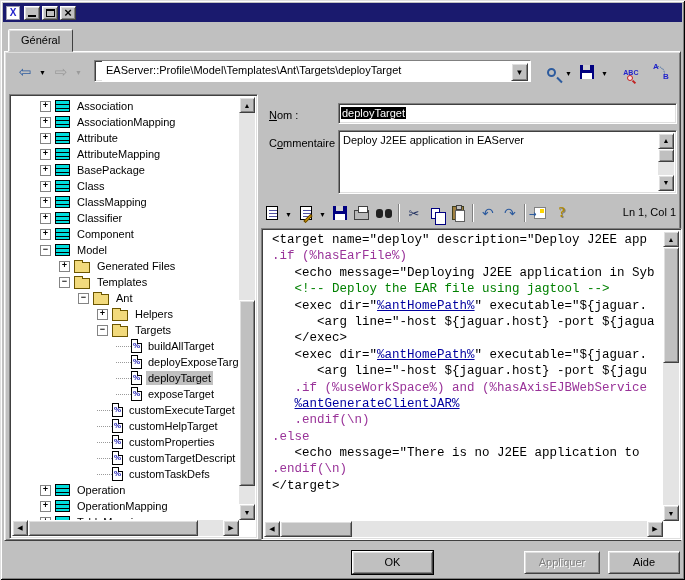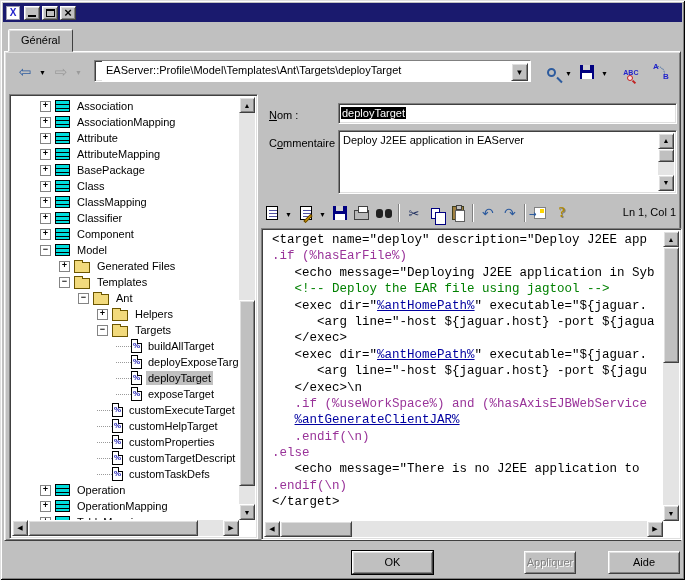--- a/index.html
+++ b/index.html
@@ -431,21 +431,20 @@
         <div class="code-lines" id="code-lines">
             <div class="code-line"><span class="tk-text">&lt;target name="deploy" description="Deploy J2EE app</span></div>
             <div class="code-line"><span class="tk-macro">.if (%hasEarFile%)</span></div>
             <div class="code-line"><span class="tk-text">   &lt;echo message="Deploying J2EE application in Syb</span></div>
             <div class="code-line"><span class="tk-comment">   &lt;!-- Deploy the EAR file using jagtool --&gt;</span></div>
             <div class="code-line"><span class="tk-text">   &lt;exec dir="</span><span class="tk-var">%antHomePath%</span><span class="tk-text">" executable="${jaguar.</span></div>
             <div class="code-line"><span class="tk-text">      &lt;arg line="-host ${jaguar.host} -port ${jagua</span></div>
             <div class="code-line"><span class="tk-text">   &lt;/exec&gt;</span></div>
             <div class="code-line"><span class="tk-text">   &lt;exec dir="</span><span class="tk-var">%antHomePath%</span><span class="tk-text">" executable="${jaguar.</span></div>
             <div class="code-line"><span class="tk-text">      &lt;arg line="-host ${jaguar.host} -port ${jagu</span></div>
-            <div class="code-line"><span class="tk-text">   &lt;/exec&gt;\n</span></div>
             <div class="code-line"><span class="tk-macro">   .if (%useWorkSpace%) and (%hasAxisEJBWebService</span></div>
             <div class="code-line"><span class="tk-text">   </span><span class="tk-var">%antGenerateClientJAR%</span></div>
             <div class="code-line"><span class="tk-macro">   .endif(\n)</span></div>
             <div class="code-line"><span class="tk-macro">.else</span></div>
             <div class="code-line"><span class="tk-text">   &lt;echo message="There is no J2EE application to </span></div>
             <div class="code-line"><span class="tk-macro">.endif(\n)</span></div>
             <div class="code-line"><span class="tk-text">&lt;/target&gt;</span></div>
           </div>
         <div class="sb sb-v" style="top:0;right:0;bottom:16px;">
           <div class="sb-btn btn3d" style="top:0;left:0;">
@@ -464,16 +463,16 @@
           <div class="sb-btn btn3d" style="right:0;top:0;">
               <span>▶</span>
             </div>
         </div>
       </div>
     </div>
 
   </div>
 
   <div class="dlg-btn btn3d default" style="left:352px;width:81px;"><span>OK</span></div>
-  <div class="dlg-btn btn3d disabled" style="left:524px;width:52px;"><span>Appliquer</span></div>
+  <div class="dlg-btn btn3d disabled" style="left:524px;width:76px;"><span>Appliquer</span></div>
   <div class="dlg-btn btn3d" style="left:608px;width:72px;"><span>Aide</span></div>
 
 </div>
 
 </body></html>

